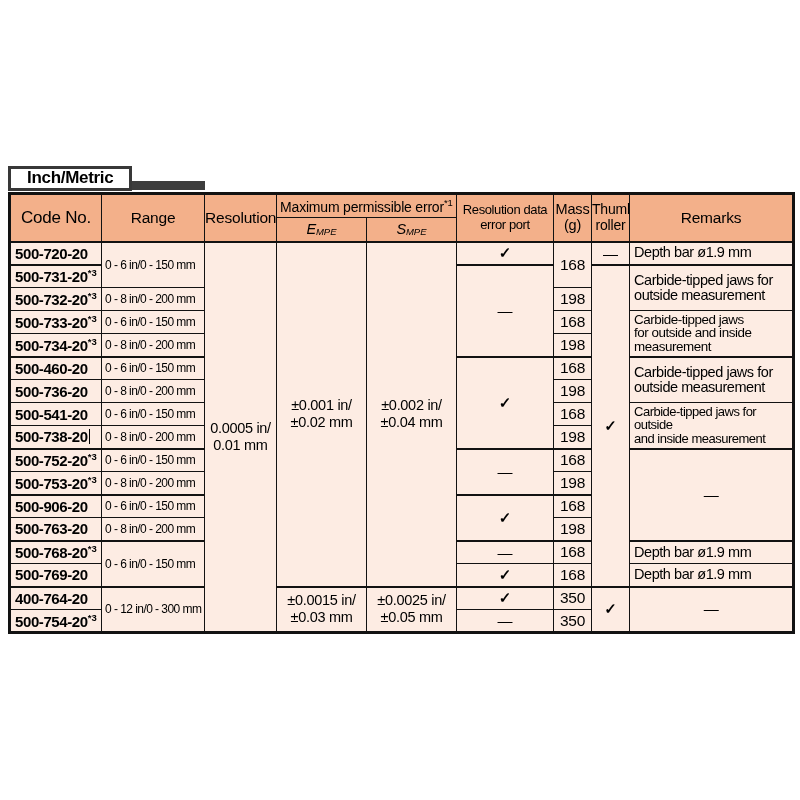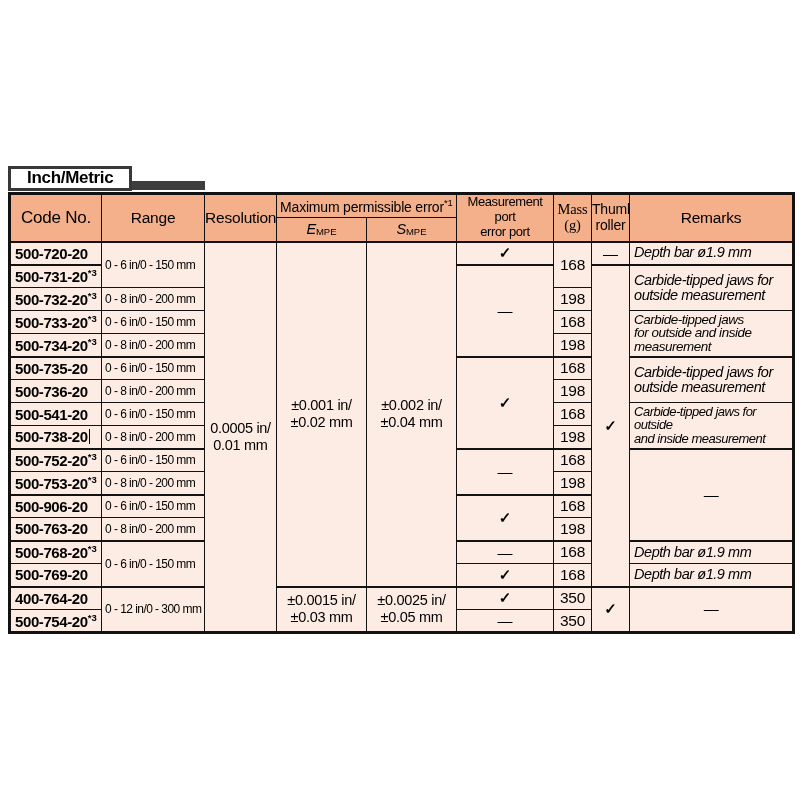--- a/index.html
+++ b/index.html
@@ -29,31 +29,31 @@
   .spec thead tr { height:24px; }
   .spec tbody tr { height:23px; }
   .spec thead th { background:#f3b08a; font-weight:normal; }
   .hbot { border-bottom-width:2px !important; }
   .hb   { border-bottom-width:2px !important; }
   
   th.h-code   { font-weight:bold; font-size:17px; }
   th.h-range, th.h-res, th.h-remarks { font-size:15.5px; }
   th.h-mpe    { font-size:14px; }
   th.h-out    { font-size:13px; letter-spacing:-0.4px; line-height:1.15; }
-  th.h-mass   { font-size:14.5px; line-height:1.1;font-family:Liberation Serif, serif; }
+  th.h-mass   { font-size:14.5px; line-height:1.1; }
   th.h-thumb  { font-size:14px; line-height:1.1; }
   th.h-sub i  { font-style:italic; font-size:14.5px; font-weight:normal; }
-  th.h-sub .sub { font-size:9.5px; vertical-align:-1px; letter-spacing:0; }
+  th.h-sub .sub { font-size:9.5px; vertical-align:-1px; letter-spacing:0;font-style:italic; }
   sup { font-size:9.5px; letter-spacing:0; }
   
   tbody td.col-code  { text-align:left; padding-left:4px; font-weight:bold; font-size:15px; letter-spacing:-0.4px; white-space:nowrap; }
   tbody td.col-range { text-align:left; padding-left:3px; font-size:12px; letter-spacing:-0.55px; white-space:nowrap; }
   tbody td.col-resolution, tbody td.col-empe, tbody td.col-smpe { font-size:14.5px; line-height:1.18; letter-spacing:-0.3px; }
   tbody td.col-mass  { font-size:15.5px;margin-left:40px; }
-  tbody td.col-remarks { text-align:left; padding-left:4px; font-size:14.5px; line-height:1.05; letter-spacing:-0.45px;font-style:italic; }
+  tbody td.col-remarks { text-align:left; padding-left:4px; font-size:14.5px; line-height:1.05; letter-spacing:-0.45px; }
   tbody td.col-remarks.small { font-size:13px; letter-spacing:-0.5px; }
   tbody td.col-remarks.tight { font-size:13.4px; line-height:1.02; }
   tbody td.check { text-align:center; font-weight:bold; font-size:15px; padding-left:0; }
   tbody td.dash  { text-align:center; font-size:15px; font-weight:normal; padding-left:0; }
   .cursor { display:inline-block; width:1.5px; height:15px; background:#000; margin-left:1px; vertical-align:-2px; }
 </style>
 </head>
 <body>
 
 <div class="tab-wrap">
@@ -72,21 +72,21 @@
     <col style="width:38px">
       <col style="width:38px">
       <col style="width:164px">
   </colgroup>
   <thead>
     <tr>
       <th rowspan="2" class="h-code hbot">Code No.</th>
       <th rowspan="2" class="h-range hbot">Range</th>
       <th rowspan="2" class="h-res hbot">Resolution</th>
       <th colspan="2" class="h-mpe"><span>Maximum permissible error</span><sup>*1</sup></th>
-      <th rowspan="2" class="h-out hbot"><span>Measurement port</span><br><span>error port</span></th>
+      <th rowspan="2" class="h-out hbot"><span>Resolution data</span><br><span>error port</span></th>
       <th rowspan="2" class="h-mass hbot"><span>Mass</span><br><span>(g)</span></th>
       <th rowspan="2" class="h-thumb hbot"><span>Thumb</span><br><span>roller</span></th>
       <th rowspan="2" class="h-remarks hbot">Remarks</th>
     </tr>
     <tr>
       <th class="h-sub hbot"><i>E</i><span class="sub">MPE</span></th>
       <th class="h-sub hbot"><i>S</i><span class="sub">MPE</span></th>
     </tr>
   </thead>
   <tbody id="spec-body">
@@ -117,21 +117,21 @@
         <td class="col-range">0 - 6 in/0 - 150 mm</td>
         <td class="col-mass">168</td>
         <td class="col-remarks hb tight" rowspan="2">Carbide-tipped jaws<br>for outside and inside<br>measurement</td>
       </tr>
       <tr>
         <td class="col-code hb">500-734-20<sup>*3</sup></td>
         <td class="col-range hb">0 - 8 in/0 - 200 mm</td>
         <td class="col-mass hb">198</td>
       </tr>
       <tr>
-        <td class="col-code">500-735-20</td>
+        <td class="col-code">500-460-20</td>
         <td class="col-range">0 - 6 in/0 - 150 mm</td>
         <td class="col-output hb check" rowspan="4">✓</td>
         <td class="col-mass">168</td>
         <td class="col-remarks" rowspan="2">Carbide-tipped jaws for<br>outside measurement</td>
       </tr>
       <tr>
         <td class="col-code">500-736-20</td>
         <td class="col-range">0 - 8 in/0 - 200 mm</td>
         <td class="col-mass">198</td>
       </tr>

